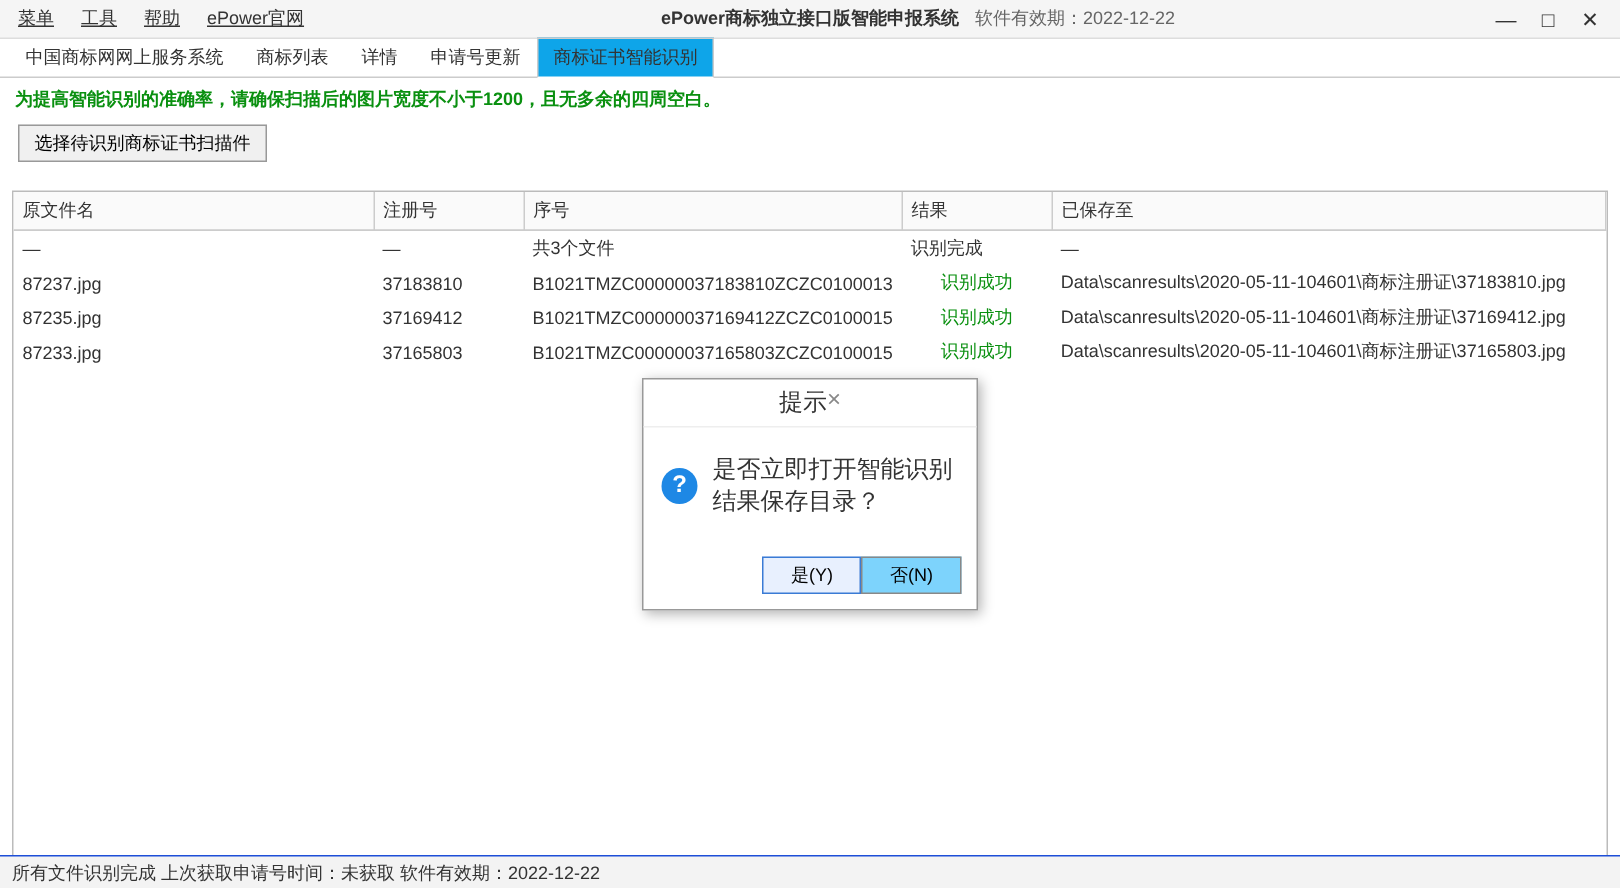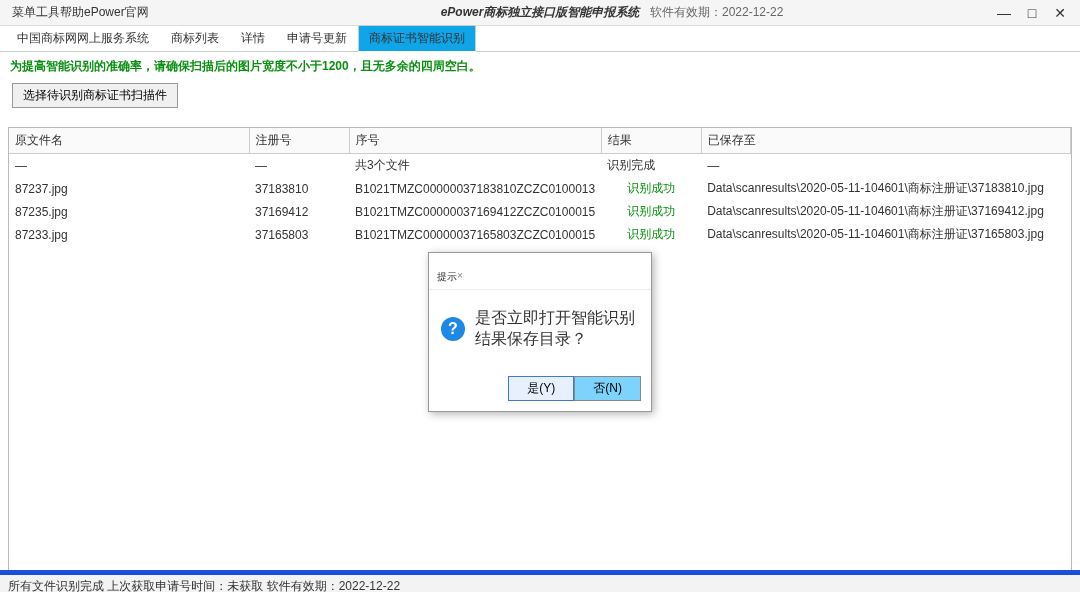--- a/index.html
+++ b/index.html
@@ -1,38 +1,38 @@
 <!DOCTYPE html>
 <html><head>
 <meta charset="utf-8">
 <style>
 * { margin: 0; padding: 0; box-sizing: border-box; }
 body { font-family: "Microsoft YaHei", "SimSun", Arial, sans-serif; font-size: 12px; background: #fff; color: #333; width: 1080px; height: 592px; overflow: hidden; position: relative; }
 .titlebar { height: 26px; background: #f5f5f5; display: flex; align-items: center; border-bottom: 1px solid #ddd; }
-.menubar { display: flex; padding: 0 12px; }
+.menubar { display: flex; gap: 18px; padding: 0 12px; text-decoration: underline; }
 .menu-item { cursor: pointer; }
-.title-center { position: absolute; left: 50%; transform: translateX(-50%); font-weight: bold; font-style: italic; }
+.title-center { position: absolute; left: 50%; transform: translateX(-50%); font-weight: bold; }
 .expiry { margin-left: auto; margin-right: auto; position: absolute; left: 650px; color: #666; }
 .win-controls { margin-left: auto; display: flex; gap: 8px; padding-right: 10px; }
 .win-btn { width: 20px; height: 16px; display: flex; align-items: center; justify-content: center; cursor: pointer; font-size: 14px; }
 .tabbar { height: 26px; display: flex; align-items: flex-end; padding: 0 6px; border-bottom: 1px solid #ccc; }
 .tab { padding: 4px 10px; cursor: pointer; border: 1px solid transparent; border-bottom: none; }
 .tab.active { background: #0ea5e9; border: 1px solid #ccc; border-bottom: 1px solid #fff; position: relative; top: 1px; }
 .hint { color: #0a9010; font-weight: bold; padding: 6px 10px; }
 .select-btn { margin: 2px 10px 19px 12px; padding: 3px 10px; border: 1px solid #999; background: #f0f0f0; cursor: pointer; font-size: 12px; }
 .table-wrap { border: 1px solid #bbb; margin: 0 8px; height: 474px; overflow: auto; background: #fff; }
 table { width: 100%; border-collapse: collapse; font-size: 12px; }
 th { text-align: left; padding: 4px 6px; border-right: 1px solid #ccc; border-bottom: 1px solid #ccc; background: #fafafa; font-weight: normal; color: #333; }
 td { padding: 3px 6px; }
 .summary-row td { color: #333; }
 .success { color: #0a9010; text-align: center; }
-.statusbar { position: absolute; bottom: 0; left: 0; right: 0; height: 22px; background: #f3f3f3; border-top: 5px solid #1d4ed8; padding: 3px 8px; color: #333; }
+.statusbar { position: absolute; bottom: 0; left: 0; right: 0; height: 22px; background: #f3f3f3; border-top: 1px solid #1d4ed8; padding: 3px 8px; color: #333; }
 .dialog-overlay { position: absolute; left: 0; top: 0; width: 100%; height: 100%; }
 .dialog { position: absolute; left: 428px; top: 252px; width: 224px; background: #fff; border: 1px solid #999; box-shadow: 2px 2px 8px rgba(0,0,0,0.3); }
-.dialog-title { padding: 5px 8px; font-size: 10px; display: flex; justify-content: flex-start; border-bottom: 1px solid #eee; margin-top: 12px; }
+.dialog-title { padding: 5px 8px; font-size: 16px; display: flex; justify-content: center; border-bottom: 1px solid #eee; }
 .dialog-close { cursor: pointer; color: #888; }
 .dialog-body { padding: 18px 12px; display: flex; align-items: center; gap: 10px; }
 .q-icon { width: 24px; height: 24px; border-radius: 50%; background: #1e88e5; color: #fff; display: flex; align-items: center; justify-content: center; font-weight: bold; font-size: 16px; flex-shrink: 0; }
 .dialog-msg { font-size: 16px; }
 .dialog-btns { display: flex; justify-content: flex-end; padding: 8px 10px 10px; }
 .dbtn { padding: 3px 18px; border: 1px solid #888; background: #7dd3fc; cursor: pointer; font-size: 12px; }
 .dbtn.primary { border: 1px solid #3a7bd5; background: #e8f0fe; }
 .col-file { width: 240px; margin-top: 23px; }
 .col-reg { width: 100px; }
 .col-seq { width: 200px; }

